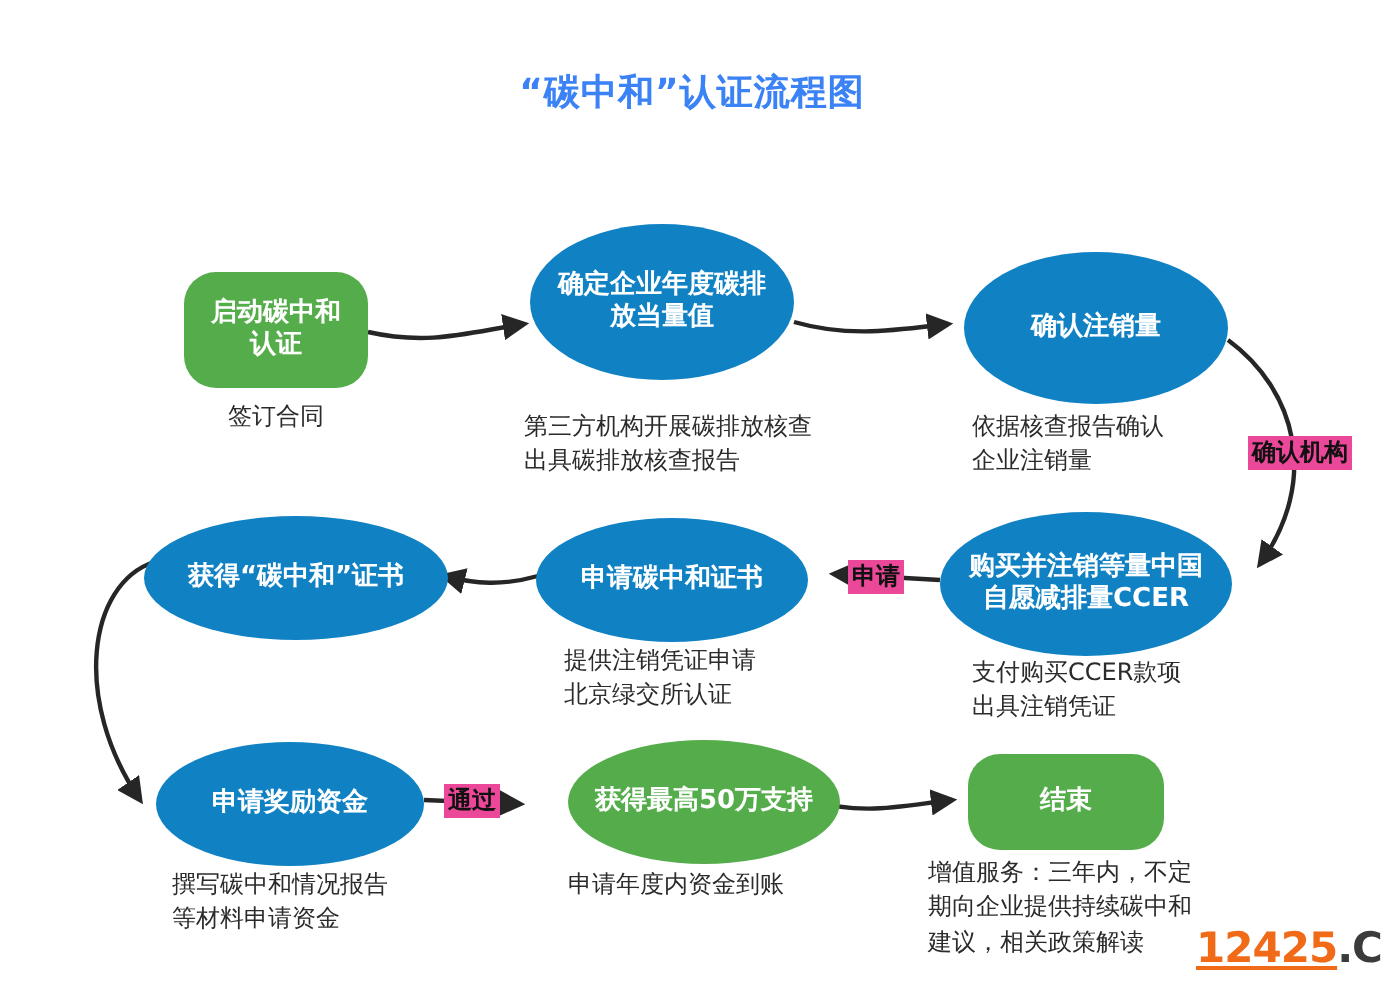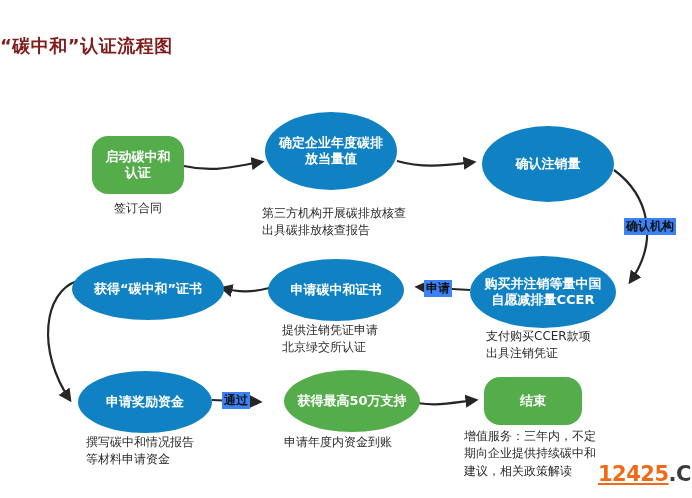--- a/index.html
+++ b/index.html
@@ -22,24 +22,24 @@
     left: 0;
     top: 0;
     width: 692px;
     height: 498px;
   }
   .title {
     position: absolute;
     left: 0;
     top: 34px;
     width: 692px;
-    text-align: left;
+    text-align: center;
     font-size: 18px;
     font-weight: bold;
-    color: #7f1d1d;
+    color: #3b82f6;
     letter-spacing: 0.5px;
   }
   .node {
     position: absolute;
     display: flex;
     align-items: center;
     justify-content: center;
     text-align: center;
     color: #ffffff;
     font-weight: bold;
@@ -62,21 +62,21 @@
     white-space: pre-line;
     z-index: 3;
   }
   .caption.center { text-align: center; }
   .caption.left { text-align: left; }
   .edge-label {
     position: absolute;
     font-size: 12px;
     font-weight: bold;
     color: #111111;
-    background: #3b82f6;
+    background: #ec4899;
     padding: 0 2px;
     white-space: nowrap;
     z-index: 4;
   }
   .watermark {
     position: absolute;
     font-size: 21px;
     font-weight: bold;
     letter-spacing: -0.5px;
     z-index: 6;
@@ -124,20 +124,22 @@
   <div class="node ellipse blue" style="left:265px; top:112px; width:132px; height:78px;">
     <span class="node-label">确定企业年度碳排
 放当量值</span>
   </div>
   <div class="caption left" style="left:262px; top:205px; width:180px;">第三方机构开展碳排放核查
 出具碳排放核查报告</div>
 
   <div class="node ellipse blue" style="left:482px; top:126px; width:132px; height:76px;">
     <span class="node-label">确认注销量</span>
   </div>
+  <div class="caption left" style="left:486px; top:205px; width:160px;">依据核查报告确认
+企业注销量</div>
 
   <div class="edge-label" style="left:624px; top:218px;">确认机构</div>
 
   <div class="node ellipse blue" style="left:470px; top:256px; width:146px; height:72px;">
     <span class="node-label">购买并注销等量中国
 自愿减排量CCER</span>
   </div>
   <div class="caption left" style="left:486px; top:328px; width:170px;">支付购买CCER款项
 出具注销凭证</div>
 

